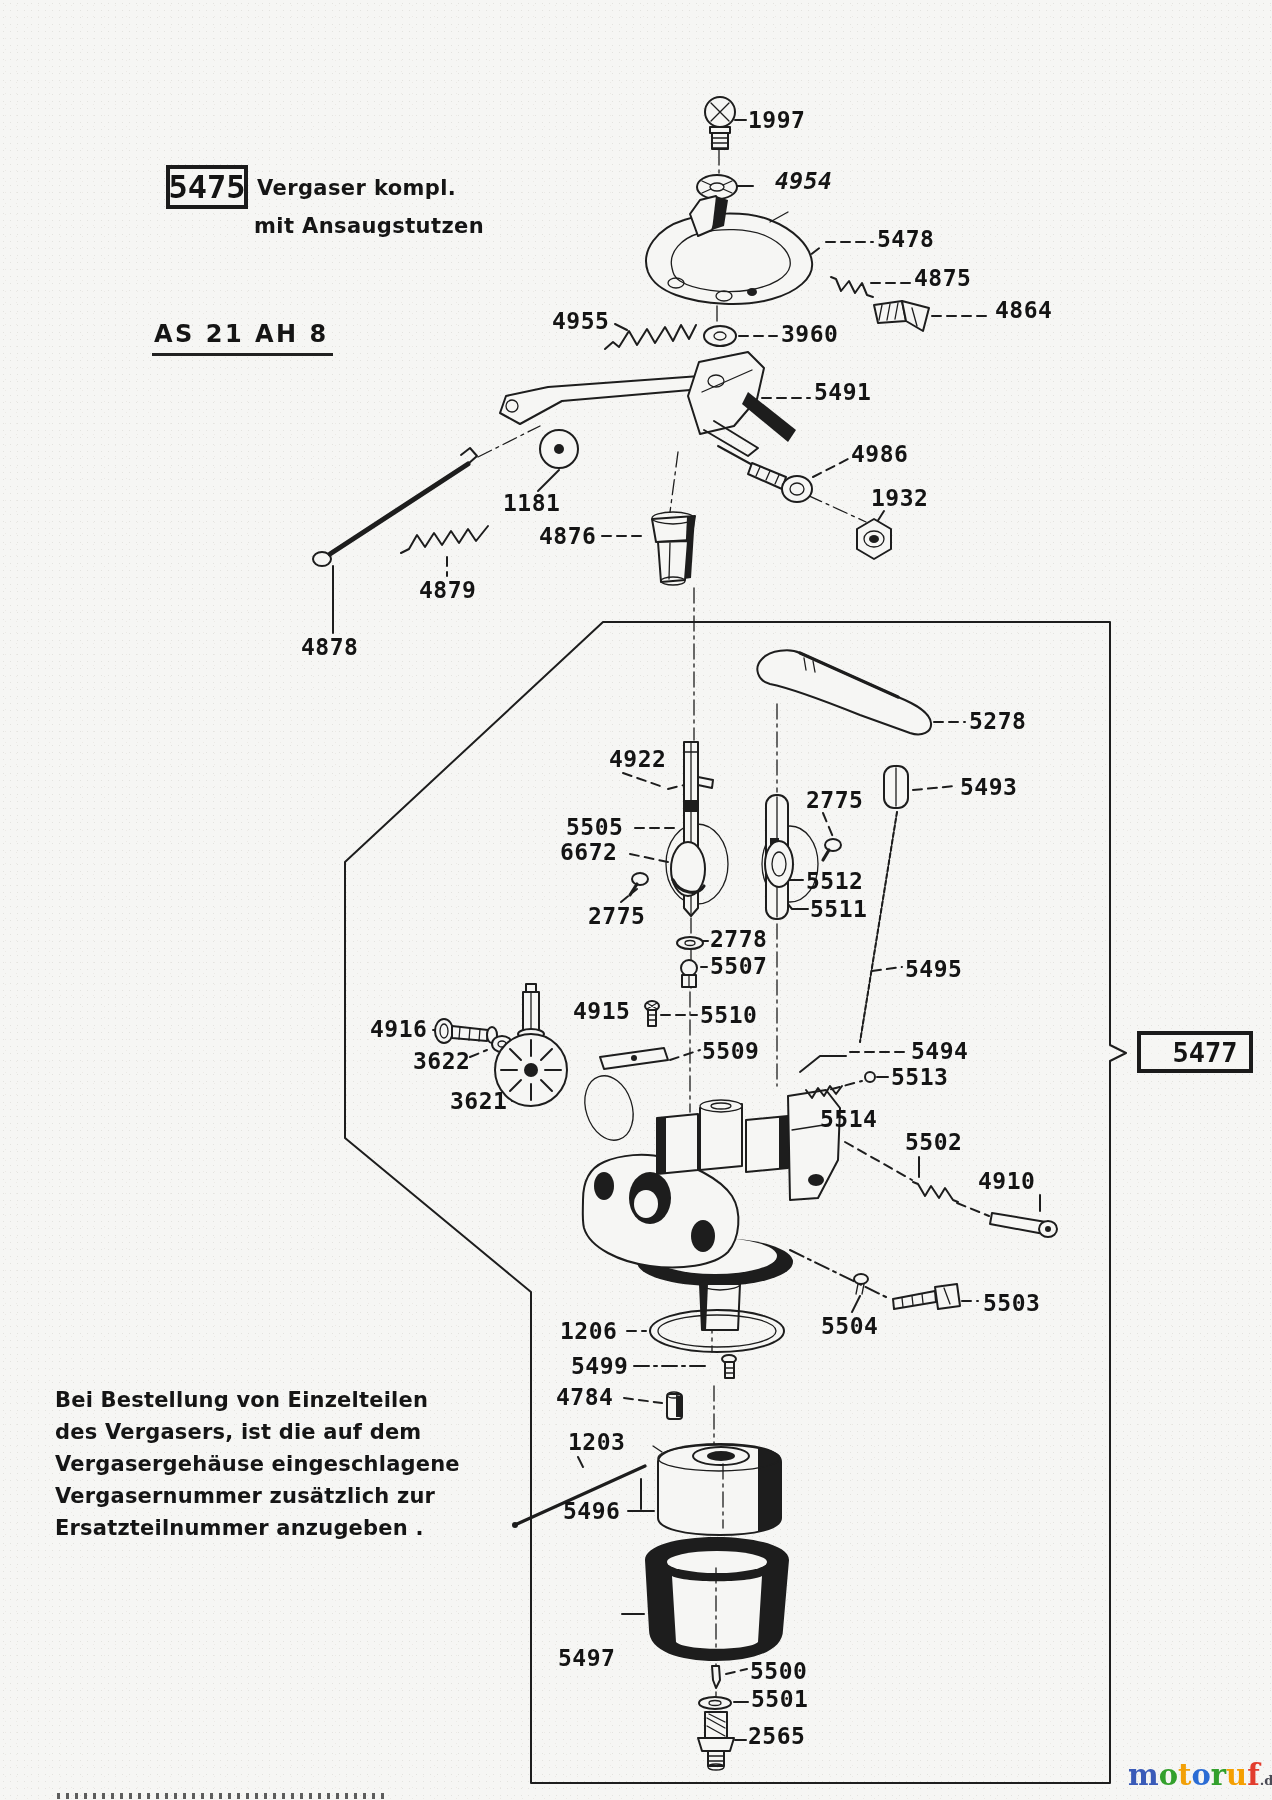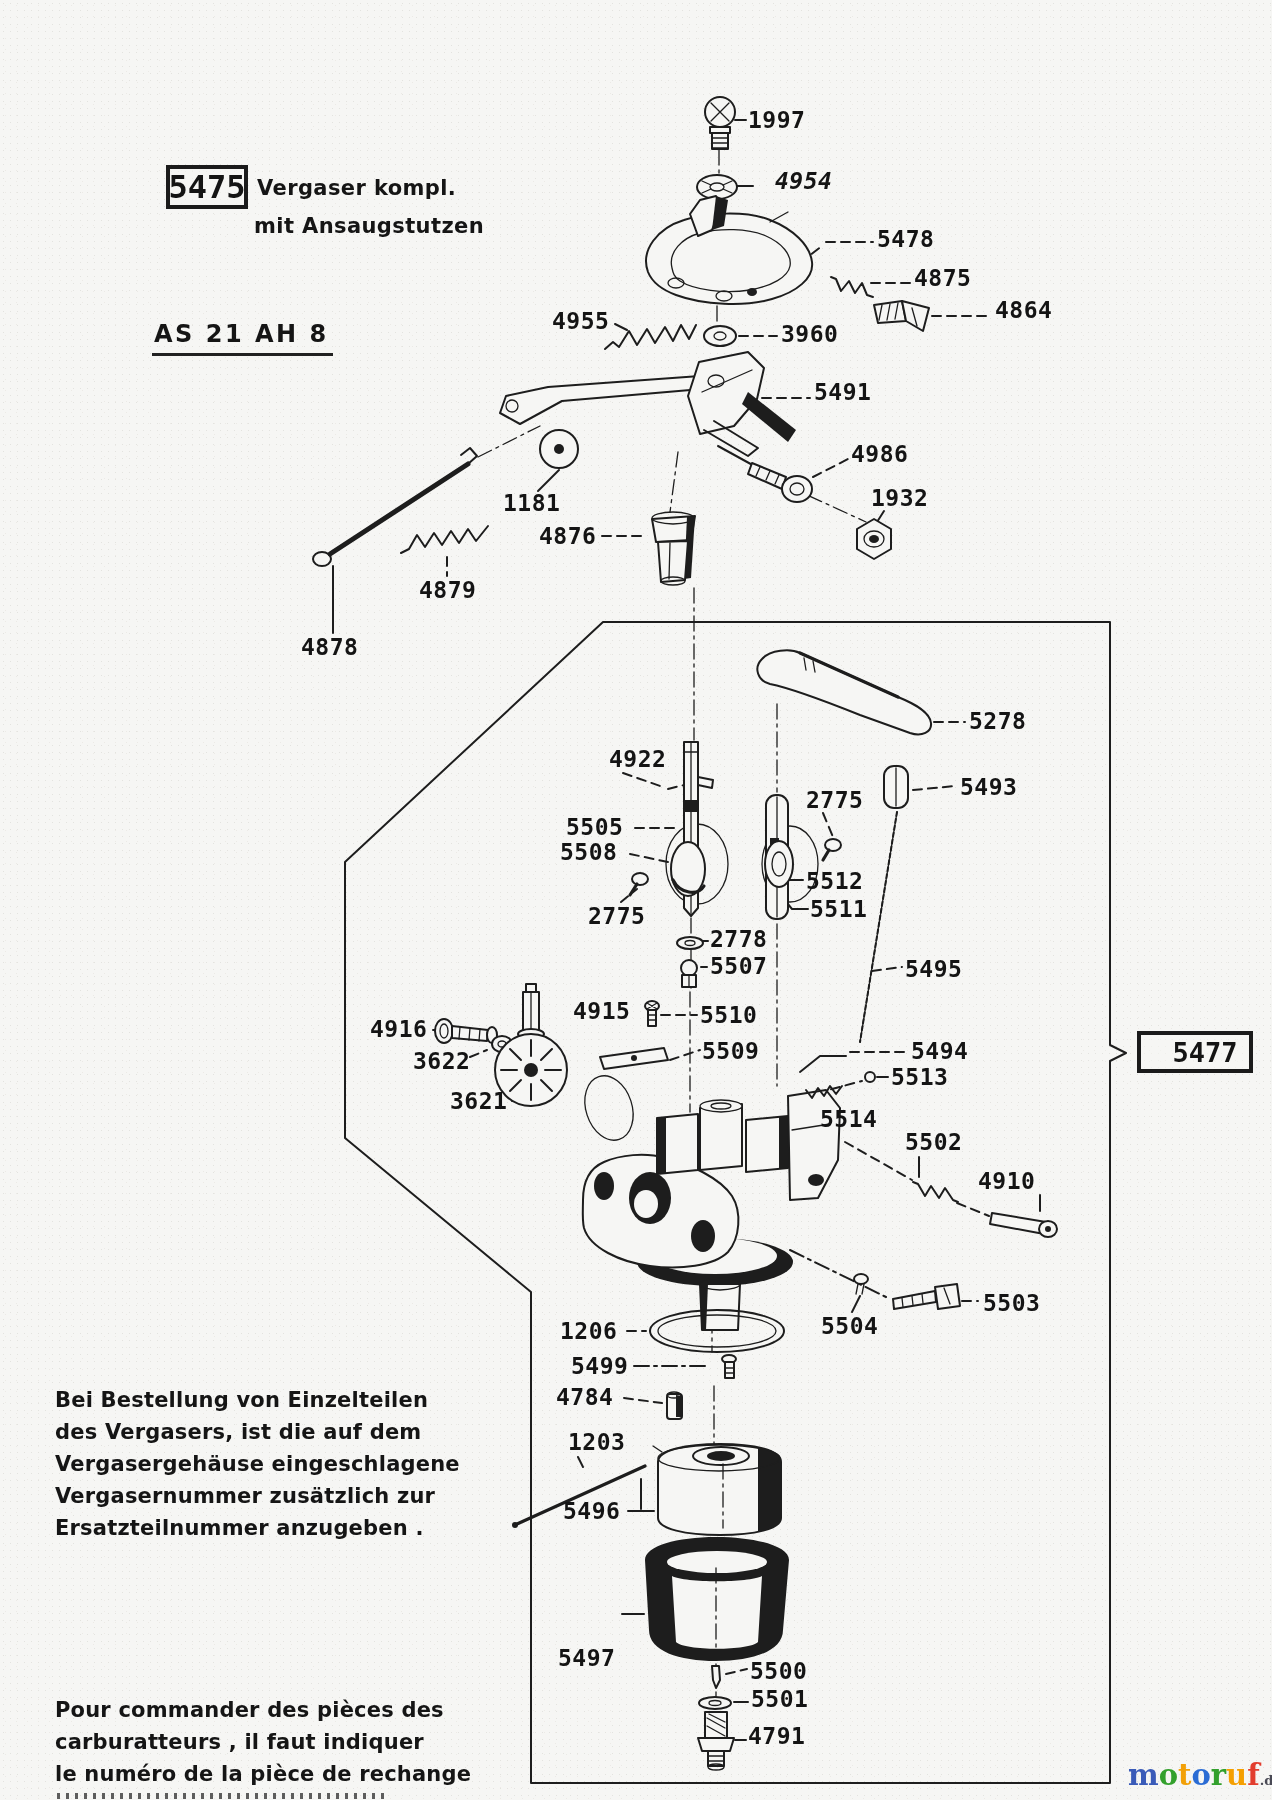--- a/index.html
+++ b/index.html
@@ -460,23 +460,20 @@
 
 <div class="refbox" id="box5477">
   <span>5477</span>
 </div>
 
 <div class="note" id="note-de">Bei Bestellung von Einzelteilen
 des Vergasers, ist die auf dem
 Vergasergehäuse eingeschlagene
 Vergasernummer zusätzlich zur
 Ersatzteilnummer anzugeben .</div>
-<div class="note" id="note-fr">Pour commander des pièces des
-carburatteurs , il faut indiquer
-le numéro de la pièce de rechange</div>
 <div id="clip-line"></div>
 
 <div id="watermark"><span style="color: rgb(58, 91, 184);">m</span><span style="color: rgb(51, 160, 44);">o</span><span style="color: rgb(242, 160, 7);">t</span><span style="color: rgb(43, 108, 212);">o</span><span style="color: rgb(51, 160, 44);">r</span><span style="color: rgb(245, 159, 0);">u</span><span style="color: rgb(226, 61, 46);">f</span><span class="suffix">.de</span></div>
 
 <div id="labels">
       <div class="plabel" style="left: 748px; top: 109px;">1997</div>
       <div class="plabel" style="left: 775px; top: 170px; font-style: italic;">4954</div>
       <div class="plabel" style="left: 877px; top: 228px;">5478</div>
       <div class="plabel" style="left: 914px; top: 267px;">4875</div>
       <div class="plabel" style="left: 995px; top: 299px;">4864</div>
@@ -487,21 +484,21 @@
       <div class="plabel" style="left: 871px; top: 487px;">1932</div>
       <div class="plabel" style="left: 503px; top: 492px;">1181</div>
       <div class="plabel" style="left: 539px; top: 525px;">4876</div>
       <div class="plabel" style="left: 419px; top: 579px;">4879</div>
       <div class="plabel" style="left: 301px; top: 636px;">4878</div>
       <div class="plabel" style="left: 969px; top: 710px;">5278</div>
       <div class="plabel" style="left: 609px; top: 748px;">4922</div>
       <div class="plabel" style="left: 960px; top: 776px;">5493</div>
       <div class="plabel" style="left: 806px; top: 789px;">2775</div>
       <div class="plabel" style="left: 566px; top: 816px;">5505</div>
-      <div class="plabel" style="left: 560px; top: 841px;">5508</div>
+      <div class="plabel" style="left: 560px; top: 841px;">6672</div>
       <div class="plabel" style="left: 806px; top: 870px;">5512</div>
       <div class="plabel" style="left: 810px; top: 898px;">5511</div>
       <div class="plabel" style="left: 588px; top: 905px;">2775</div>
       <div class="plabel" style="left: 710px; top: 928px;">2778</div>
       <div class="plabel" style="left: 710px; top: 955px;">5507</div>
       <div class="plabel" style="left: 905px; top: 958px;">5495</div>
       <div class="plabel" style="left: 573px; top: 1000px;">4915</div>
       <div class="plabel" style="left: 700px; top: 1004px;">5510</div>
       <div class="plabel" style="left: 370px; top: 1018px;">4916</div>
       <div class="plabel" style="left: 702px; top: 1040px;">5509</div>
@@ -515,16 +512,16 @@
       <div class="plabel" style="left: 983px; top: 1292px;">5503</div>
       <div class="plabel" style="left: 821px; top: 1315px;">5504</div>
       <div class="plabel" style="left: 560px; top: 1320px; text-align: right;">1206</div>
       <div class="plabel" style="left: 571px; top: 1355px;">5499</div>
       <div class="plabel" style="left: 556px; top: 1386px;">4784</div>
       <div class="plabel" style="left: 568px; top: 1431px;">1203</div>
       <div class="plabel" style="left: 563px; top: 1500px;">5496</div>
       <div class="plabel" style="left: 558px; top: 1603px; margin-top: 44px;">5497</div>
       <div class="plabel" style="left: 750px; top: 1660px;">5500</div>
       <div class="plabel" style="left: 751px; top: 1688px;">5501</div>
-      <div class="plabel" style="left: 748px; top: 1725px;">4791</div>
+      <div class="plabel" style="left: 748px; top: 1725px;">2565</div>
     </div>
 
 </div>
 
 </body></html>

